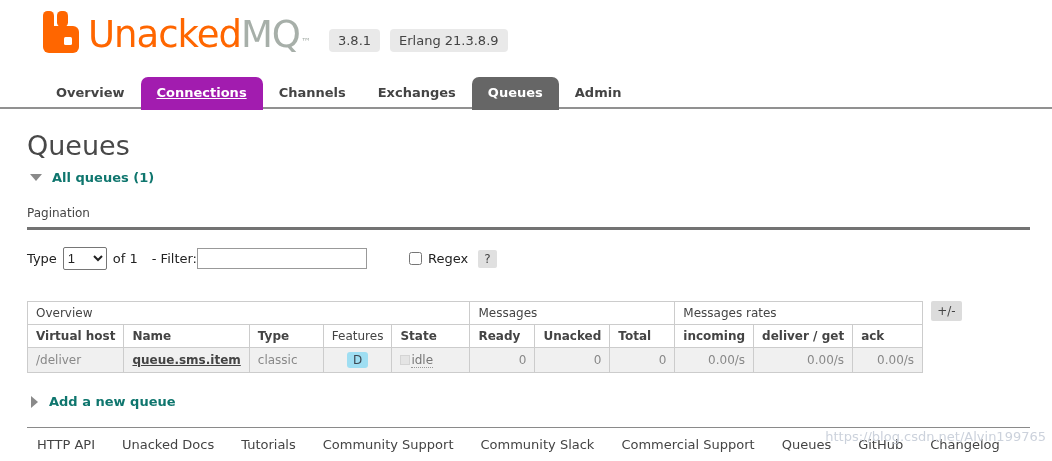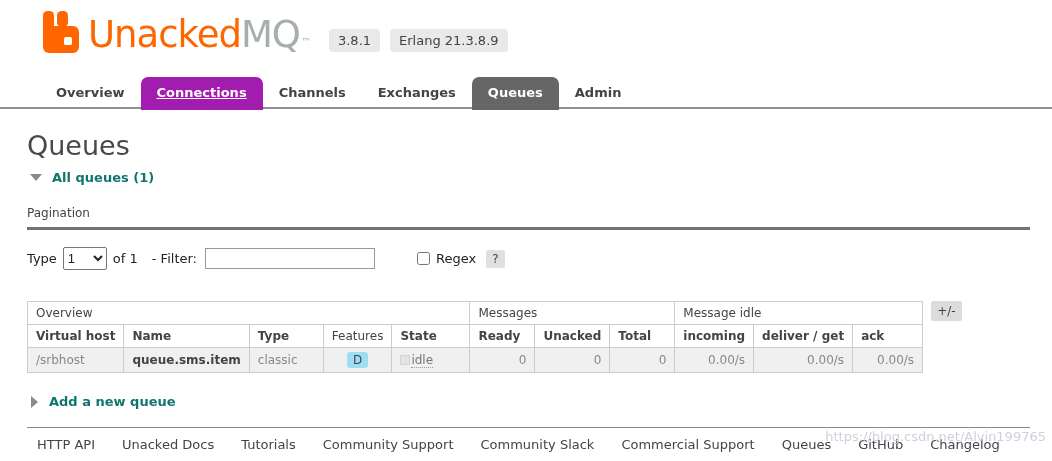--- a/index.html
+++ b/index.html
@@ -51,35 +51,35 @@
   .tri-right { width:0; height:0; border-top:6px solid transparent; border-bottom:6px solid transparent; border-left:7px solid #8a8a8a; margin:0 11px 0 4px; }
 
   .pagination-label { margin-top:21px; padding-bottom:7px; border-bottom:3px solid #737373; font-size:12px; color:#444; }
 
   .controls { margin-top:17px; display:flex; align-items:center; font-size:13px; color:#222; }
   .page-select {
     margin:0 6px; width:44px; height:23px; font-size:13px;
     border:1px solid #767676; border-radius:2px; background:#fff; color:#222;
   }
   .of-label { margin-right:14px; }
-  .filter-label { margin-right:8px; }
+  .filter-label { margin-right:0; }
   .filter-input { width:170px; height:21px; border:1px solid #999; padding:2px 5px; font-size:13px; }
   .regex-check { margin-left:42px; width:13px; height:13px; }
   .regex-label { margin-left:6px; }
   .help-badge { margin-left:10px; background:#e0e0e0; color:#444; padding:2px 6px; border-radius:2px; font-size:12px; cursor:pointer; }
 
   
   .table-wrap { margin-top:31px; display:flex; align-items:flex-start; }
   table { border-collapse:collapse; font-size:12px; }
   th, td { border:1px solid #ccc; padding:4px 8px; white-space:nowrap; }
   th { background:#fff; color:#444; text-align:left; font-weight:bold; }
   th.group { font-weight:normal; }
   th.plain { font-weight:normal; }
   td { background:#f0f0f0; color:#888; height:25px; }
-  td.cell-name { font-weight:bold; color:#444; }
+  td.cell-name { font-weight:bold; color:#444;text-decoration:underline; }
   td.num { text-align:right; }
   td.center { text-align:center; }
   .w-vhost{min-width:88px}.w-name{min-width:118px}.w-type{min-width:74px}
   .w-feat{min-width:62px}.w-state{min-width:78px}.w-ready{min-width:65px}
   .w-unack{min-width:70px}.w-total{min-width:65px}.w-in{min-width:71px}
   .w-dg{min-width:93px}.w-ack{min-width:70px}
   .feat-badge {
     display:inline-block; background:#9fdef2; color:#3c4650;
     padding:1px 6px; border-radius:3px; font-size:12px; cursor:default;
   }
@@ -155,39 +155,39 @@
     <span class="regex-label">Regex</span>
     <span class="help-badge">?</span>
   </div>
 
   <div class="table-wrap">
     <table>
       <thead>
         <tr>
           <th class="group" colspan="5">Overview</th>
           <th class="group" colspan="3">Messages</th>
-          <th class="group" colspan="3">Message idle</th>
+          <th class="group" colspan="3">Messages rates</th>
         </tr>
         <tr>
           <th class="w-vhost">Virtual host</th>
           <th class="w-name">Name</th>
           <th class="w-type">Type</th>
           <th class="plain w-feat">Features</th>
           <th class="w-state">State</th>
           <th class="w-ready">Ready</th>
           <th class="w-unack">Unacked</th>
           <th class="w-total">Total</th>
           <th class="w-in">incoming</th>
           <th class="w-dg">deliver / get</th>
           <th class="w-ack">ack</th>
         </tr>
       </thead>
       <tbody>
         <tr>
-          <td>/srbhost</td>
+          <td>/deliver</td>
           <td class="cell-name">queue.sms.item</td>
           <td>classic</td>
           <td class="center">
             <span class="feat-badge">D</span>
           </td>
           <td>
             <span class="state-cell">
               <span class="state-square"></span>
               <span class="state-text">idle</span>
             </span>

